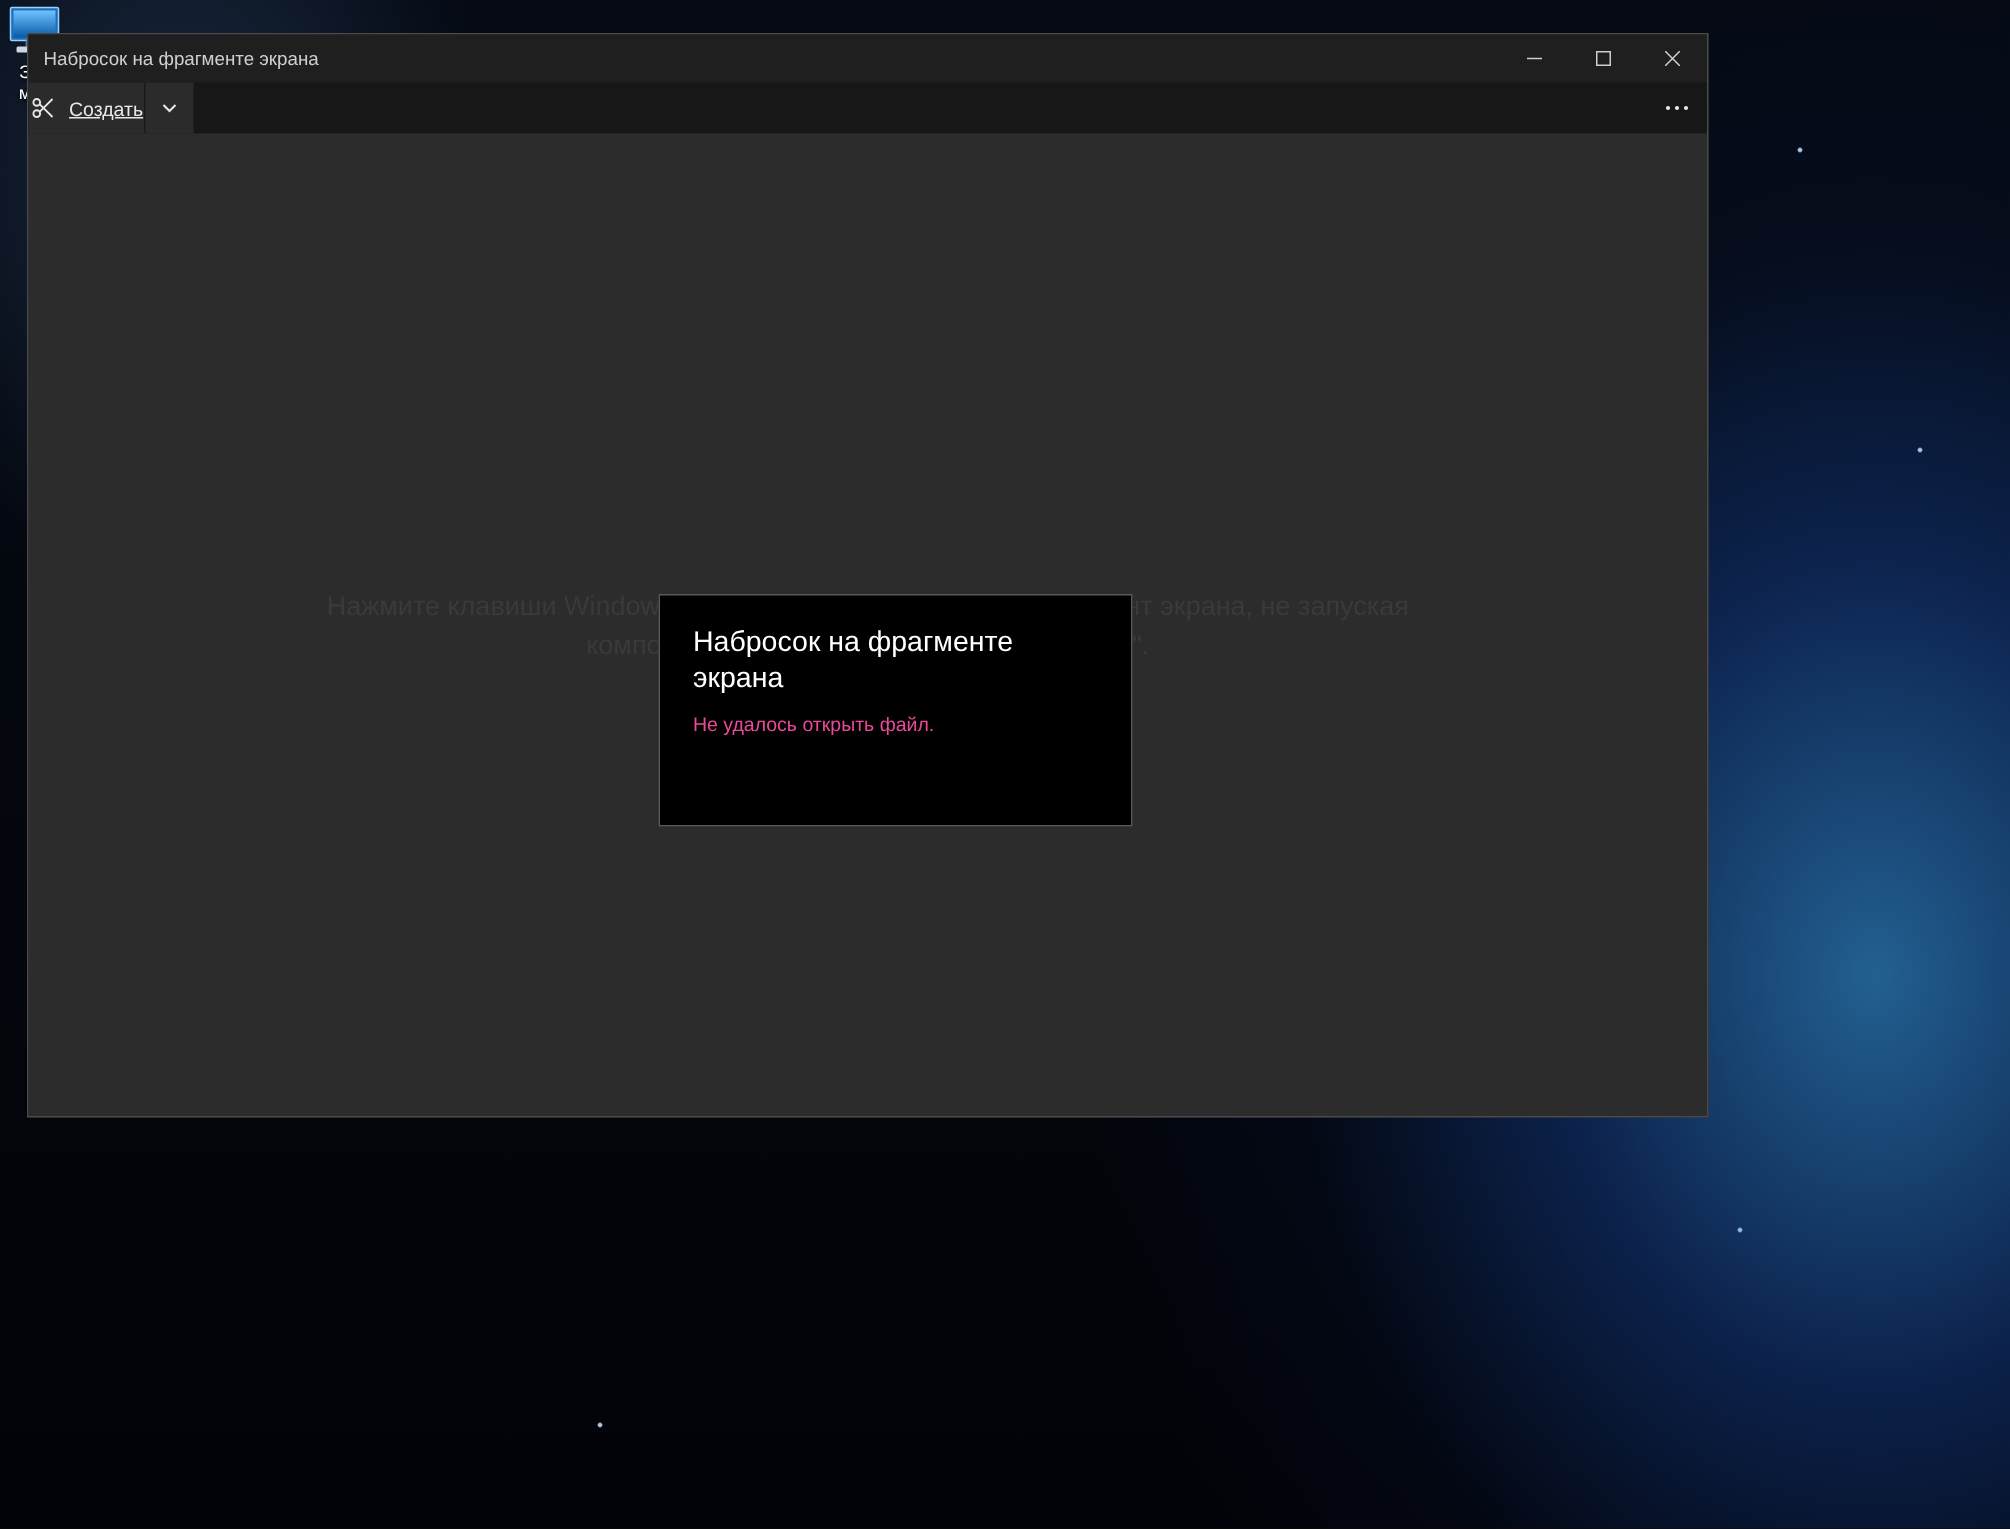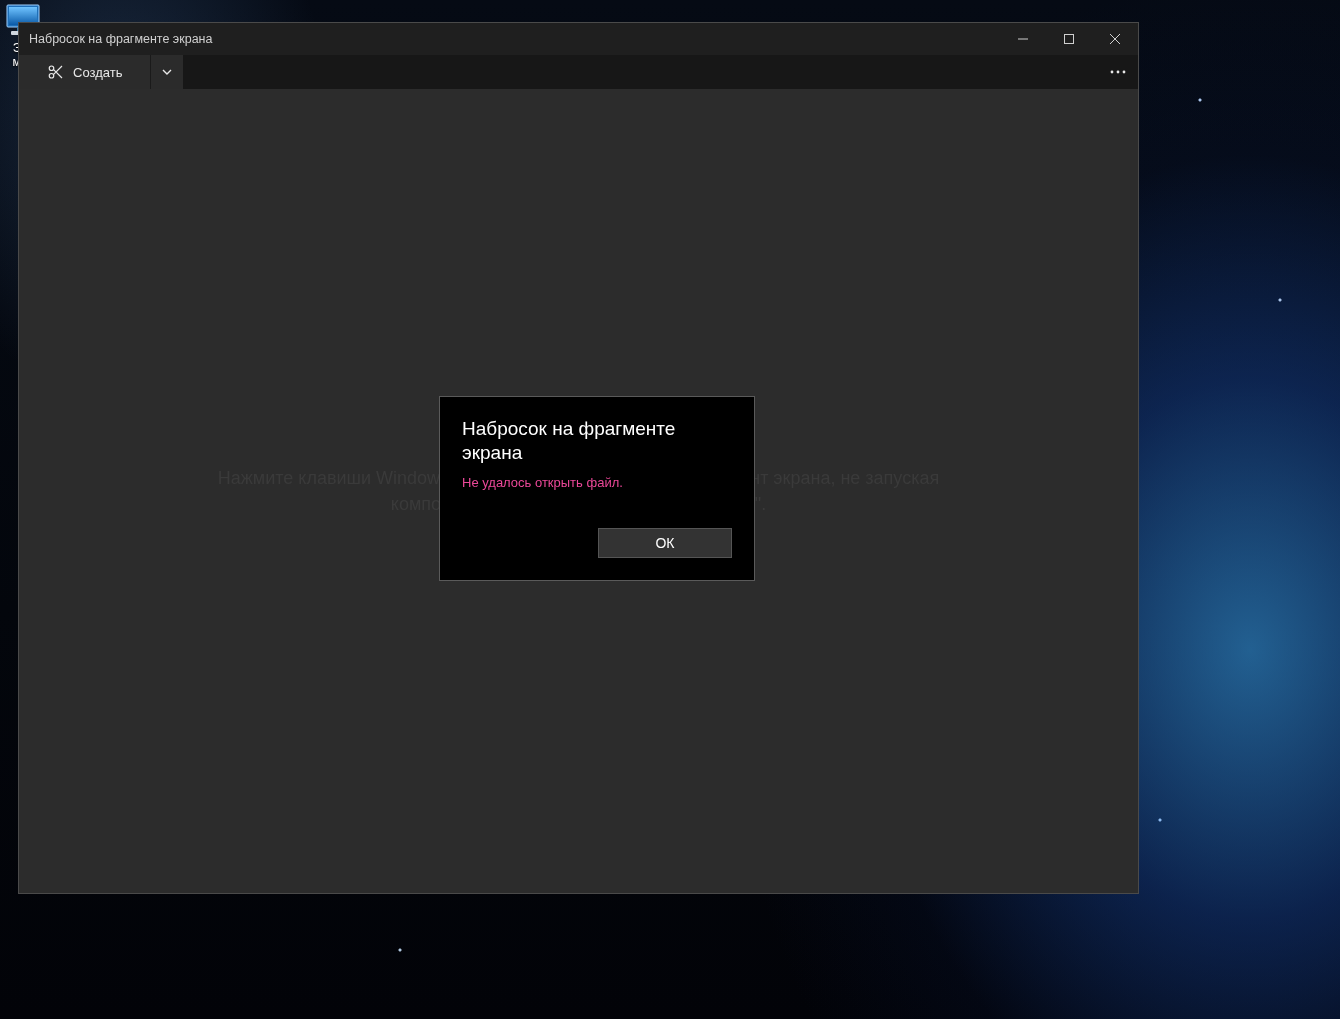--- a/index.html
+++ b/index.html
@@ -15,29 +15,29 @@
       radial-gradient(circle 1px at 60px 600px,#b0c8e0 0 1px,transparent 2px),
       radial-gradient(circle 1px at 400px 950px,#b0c8e0 0 1px,transparent 2px),
       linear-gradient(180deg,#050a14 0%,#03060c 60%,#020308 100%);
   }
   
   .desktop-icon{position:absolute;left:0;top:3px;width:46px;text-align:center;color:#fff;font-size:12px;line-height:14px;}
   .desktop-icon svg{display:block;margin:0 auto 2px auto;}
   .desktop-icon .lbl{display:block;text-shadow:0 1px 2px #000;}
   
   .app-window{
-    position:absolute;left:18px;top:22px;width:1121px;height:872px;
+    position:absolute;left:18px;top:22px;width:1121px;height:723px;
     background:#1f1f1f;border:1px solid #4a4a4a;box-sizing:border-box;
   }
   .titlebar{height:32px;display:flex;align-items:center;background:#1f1f1f;}
   .titlebar .title{flex:0 0 auto;padding-left:10px;color:#d0d0d0;font-size:12.5px;}
   .titlebar .spacer{flex:1 1 auto;}
   .win-btn{width:46px;height:32px;display:flex;align-items:center;justify-content:center;color:#cfcfcf;}
   .toolbar{height:34px;background:#171717;display:flex;align-items:stretch;}
-  .tool-btn{display:flex;align-items:center;gap:8px;padding:0 28px;color:#e8e8e8;font-size:13px;background:#2b2b2b;}
+  .tool-btn{display:flex;align-items:center;gap:8px;padding:0 1px;color:#e8e8e8;font-size:13px;background:#2b2b2b;text-decoration:underline;}
   .tool-split{width:32px;display:flex;align-items:center;justify-content:center;background:#2b2b2b;border-left:1px solid #1a1a1a;}
   .tool-spacer{flex:1 1 auto;}
   .tool-more{width:40px;display:flex;align-items:center;justify-content:center;color:#e8e8e8;}
   .canvas-area{
     position:absolute;left:0;right:0;top:66px;bottom:0;
     background:#2c2c2c;display:flex;align-items:center;justify-content:center;
     margin:0 0 0 0;
   }
   .hint{color:#3a3a3a;font-size:18px;max-width:760px;text-align:center;line-height:26px;} 
   
@@ -121,18 +121,15 @@
     </div>
   </div>
 
   <div class="canvas-area">
     <div class="hint">Нажмите клавиши Windows + Shift + S, чтобы вырезать фрагмент экрана, не запуская компонент "Набросок на фрагменте экрана".</div>
   </div>
 
   <div class="modal">
     <h1>Набросок на фрагменте экрана</h1>
     <p>Не удалось открыть файл.</p>
-    <div class="btn-row">
-      <button>ОК</button>
-    </div>
   </div>
 
 </div>
 
 </body></html>

